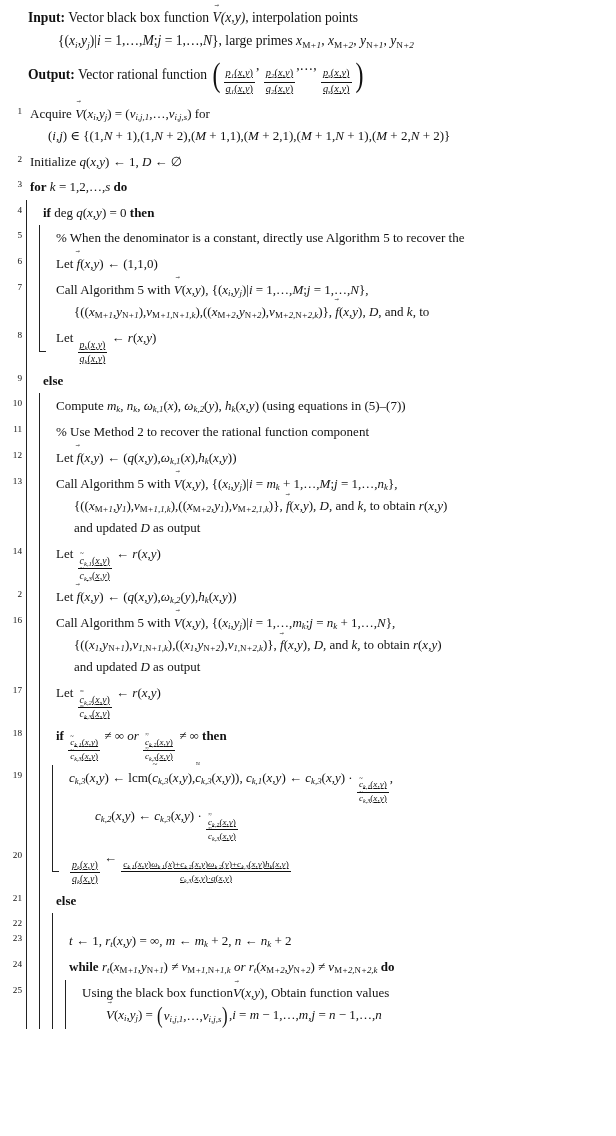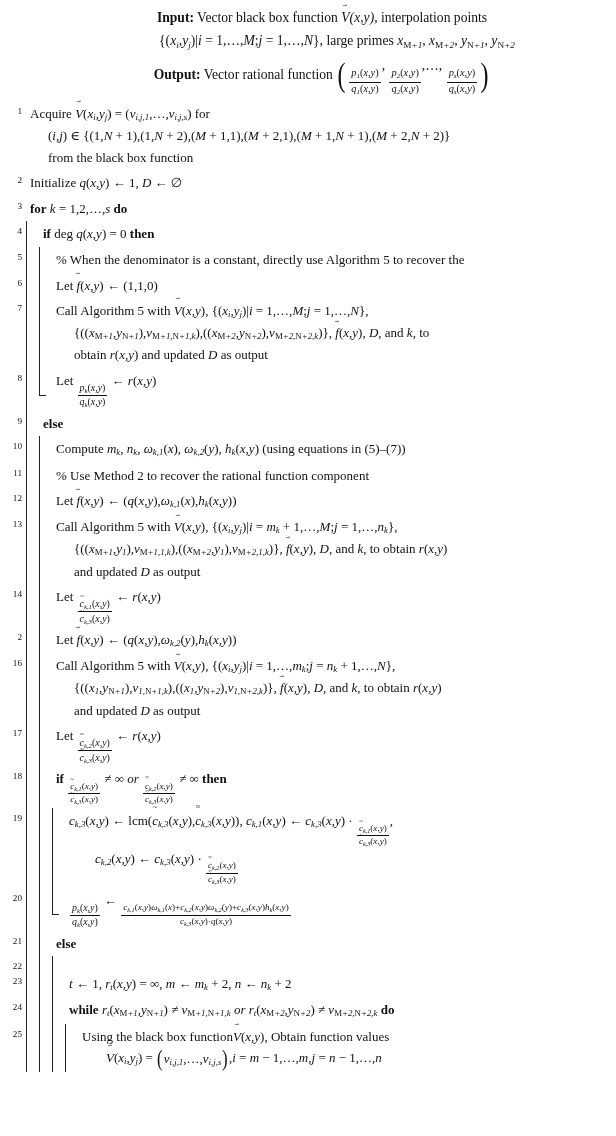--- a/index.html
+++ b/index.html
@@ -21,21 +21,20 @@
     padding: 6px 0 0 0;
     box-sizing: border-box;
   }
 
   
   .hdr {
     padding-left: 28px;
     padding-right: 0;
     font-size: 13.6px;
     line-height: 1.72;
-    text-align: center;
   }
   .hdr .lbl { font-weight: bold; }
   .hdr .cont { padding-left: 30px; display: block; }
 
   
   .body-lines { margin-top: 4px; }
 
   .row {
     display: flex;
     align-items: stretch;
@@ -152,20 +151,21 @@
   }
 
   
   .frac {
     display: inline-flex;
     flex-direction: column;
     align-items: center;
     vertical-align: -0.62em;
     margin: 0 1px;
     line-height: 1.12;
+    text-decoration: underline;
   }
   .frac > .n {
     padding: 0 2px 0.5px 2px;
     border-bottom: 1px solid #111;
     white-space: nowrap;
   }
   .frac > .d {
     padding: 0.5px 2px 0 2px;
     white-space: nowrap;
   }
@@ -234,21 +234,20 @@
 
   <div class="body-lines">
 
     <div class="row">
       <div class="num">1</div>
       <div class="rails"></div>
       <div class="txt">
         <span>Acquire</span>
         <span class="vec">V</span>(<span class="m">x<sub>i</sub></span>,<span class="m">y<sub>j</sub></span>) = (<span class="m">v<sub>i,j,1</sub></span>,…,<span class="m">v<sub>i,j,s</sub></span>) for
         <span class="cont">(<span class="m">i</span>,<span class="m">j</span>) ∈ {(1,<span class="m">N</span>&nbsp;+&nbsp;1),(1,<span class="m">N</span>&nbsp;+&nbsp;2),(<span class="m">M</span>&nbsp;+&nbsp;1,1),(<span class="m">M</span>&nbsp;+&nbsp;2,1),(<span class="m">M</span>&nbsp;+&nbsp;1,<span class="m">N</span>&nbsp;+&nbsp;1),(<span class="m">M</span>&nbsp;+&nbsp;2,<span class="m">N</span>&nbsp;+&nbsp;2)}</span>
-        <span class="cont">from the black box function</span>
       </div>
     </div>
 
     <div class="row">
       <div class="num">2</div>
       <div class="rails"></div>
       <div class="txt">
         <span>Initialize</span>
         <span class="m">q</span>(<span class="m">x</span>,<span class="m">y</span>) ← 1, <span class="m">D</span> ← ∅
       </div>
@@ -302,21 +301,20 @@
     <div class="row">
       <div class="num">7</div>
       <div class="rails">
           <span class="rail on"></span>
           <span class="rail on"></span>
         </div>
       <div class="txt">
         <span>Call Algorithm 5 with</span>
         <span class="vec">V</span>(<span class="m">x</span>,<span class="m">y</span>), {(<span class="m">x<sub>i</sub></span>,<span class="m">y<sub>j</sub></span>)|<span class="m">i</span> = 1,…,<span class="m">M</span>;<span class="m">j</span> = 1,…,<span class="m">N</span>},
         <span class="cont">{((<span class="m">x<sub><span class="up">M</span>+1</sub></span>,<span class="m">y<sub><span class="up">N</span>+1</sub></span>),<span class="m">v<sub><span class="up">M</span>+1,<span class="up">N</span>+1,k</sub></span>),((<span class="m">x<sub><span class="up">M</span>+2</sub></span>,<span class="m">y<sub><span class="up">N</span>+2</sub></span>),<span class="m">v<sub><span class="up">M</span>+2,<span class="up">N</span>+2,k</sub></span>)}, <span class="vec">f</span>(<span class="m">x</span>,<span class="m">y</span>), <span class="m">D</span>, and <span class="m">k</span>, to</span>
-        <span class="cont">obtain <span class="m">r</span>(<span class="m">x</span>,<span class="m">y</span>) and updated <span class="m">D</span> as output</span>
       </div>
     </div>
 
     <div class="row">
       <div class="num">8</div>
       <div class="rails">
           <span class="rail on"></span>
           <span class="rail end"></span>
         </div>
       <div class="txt">

